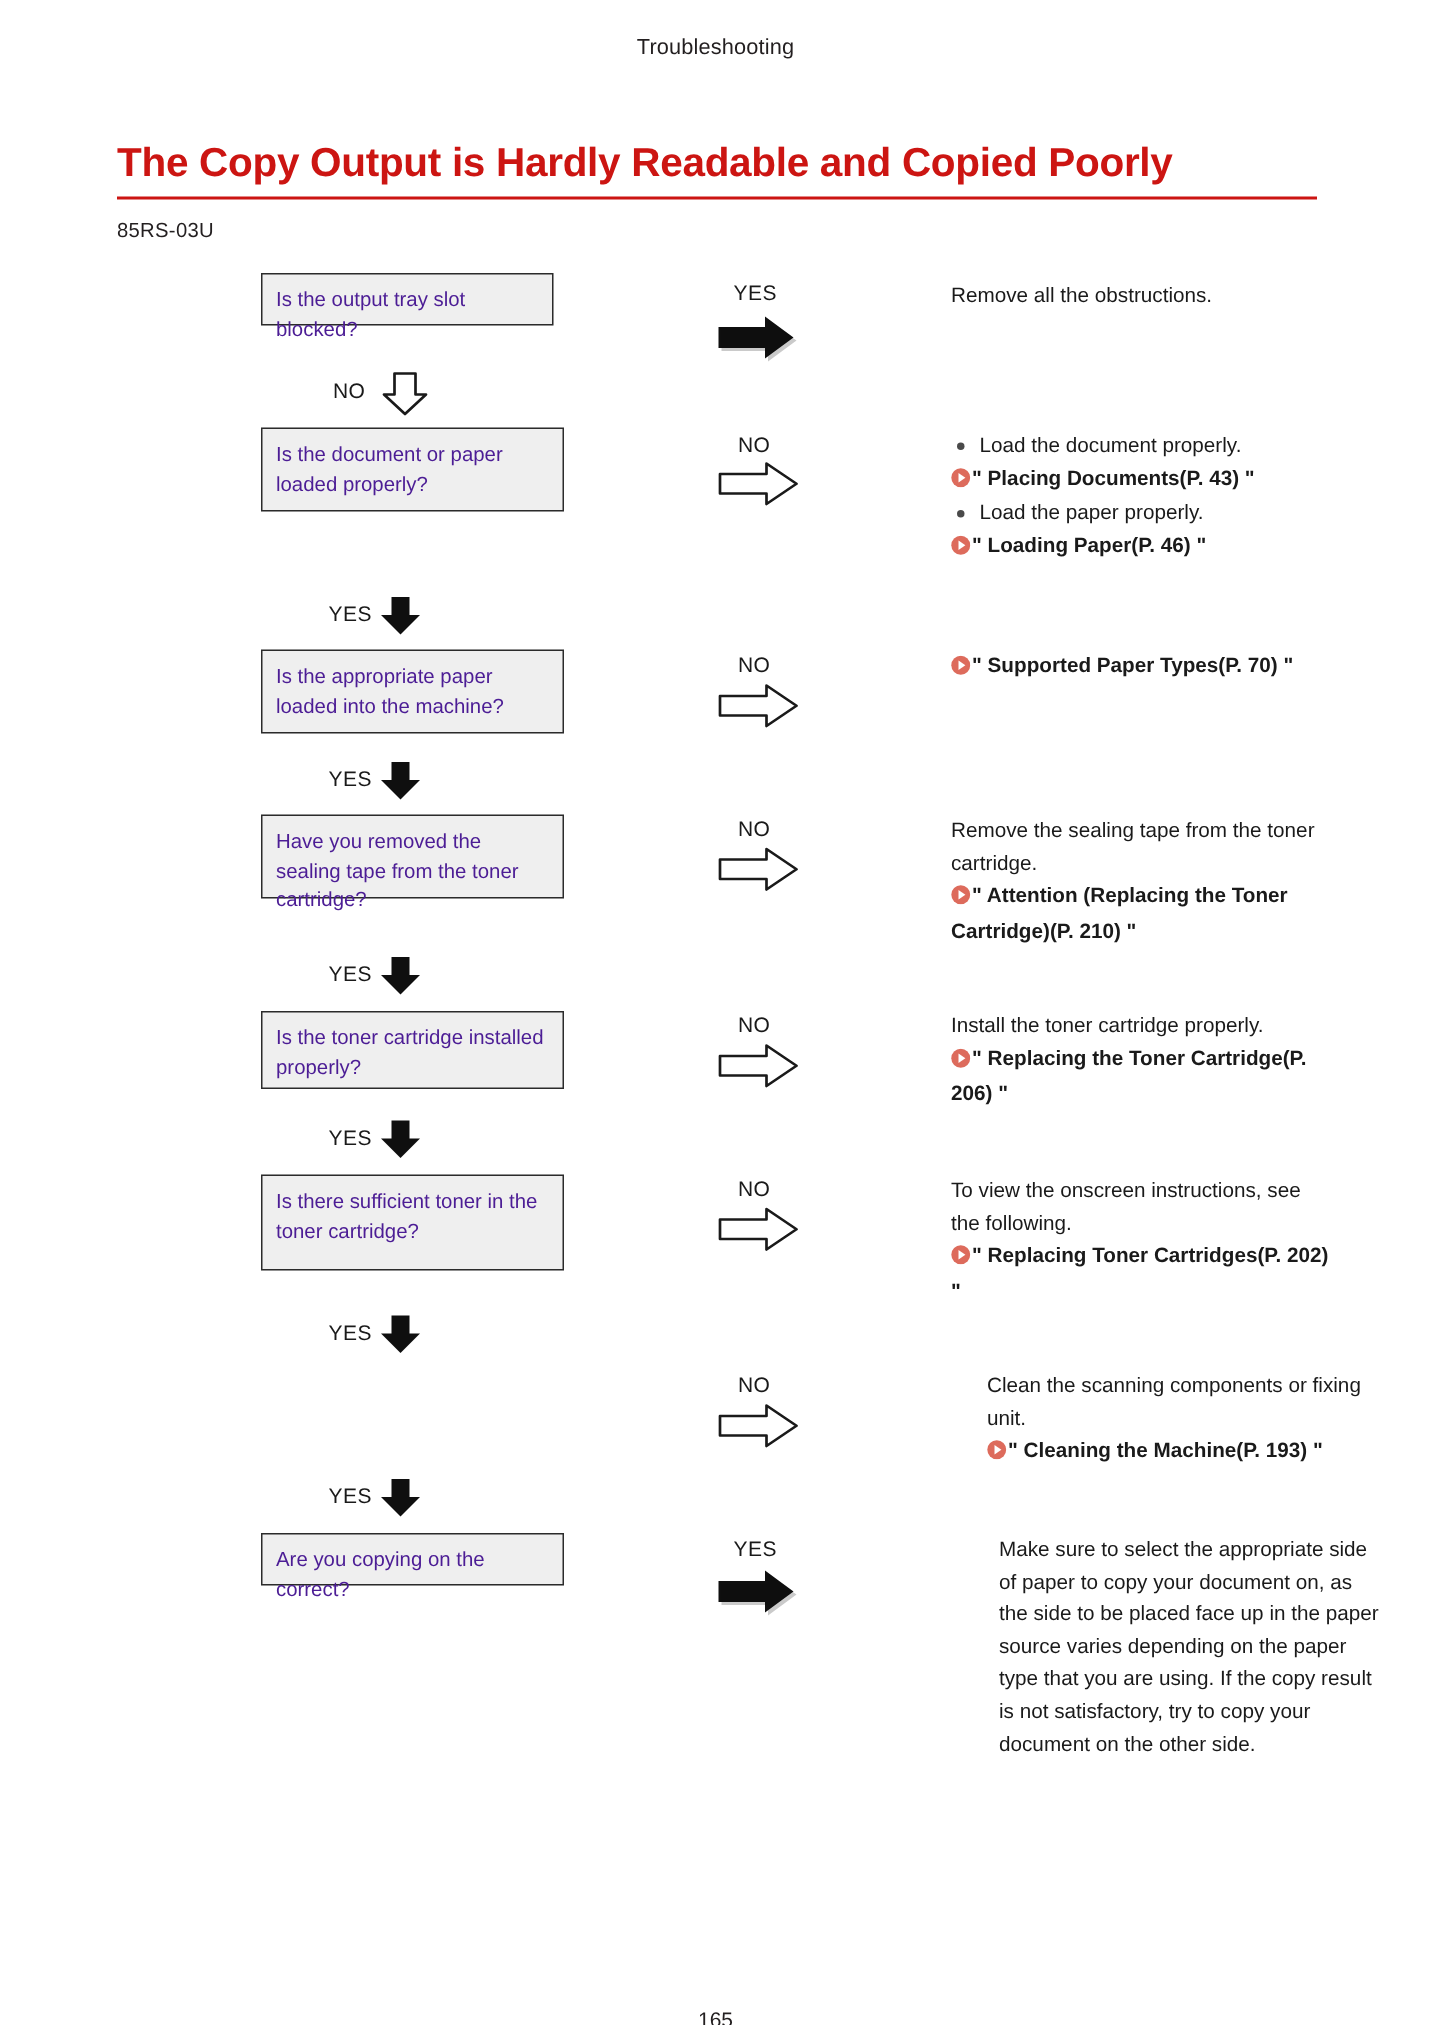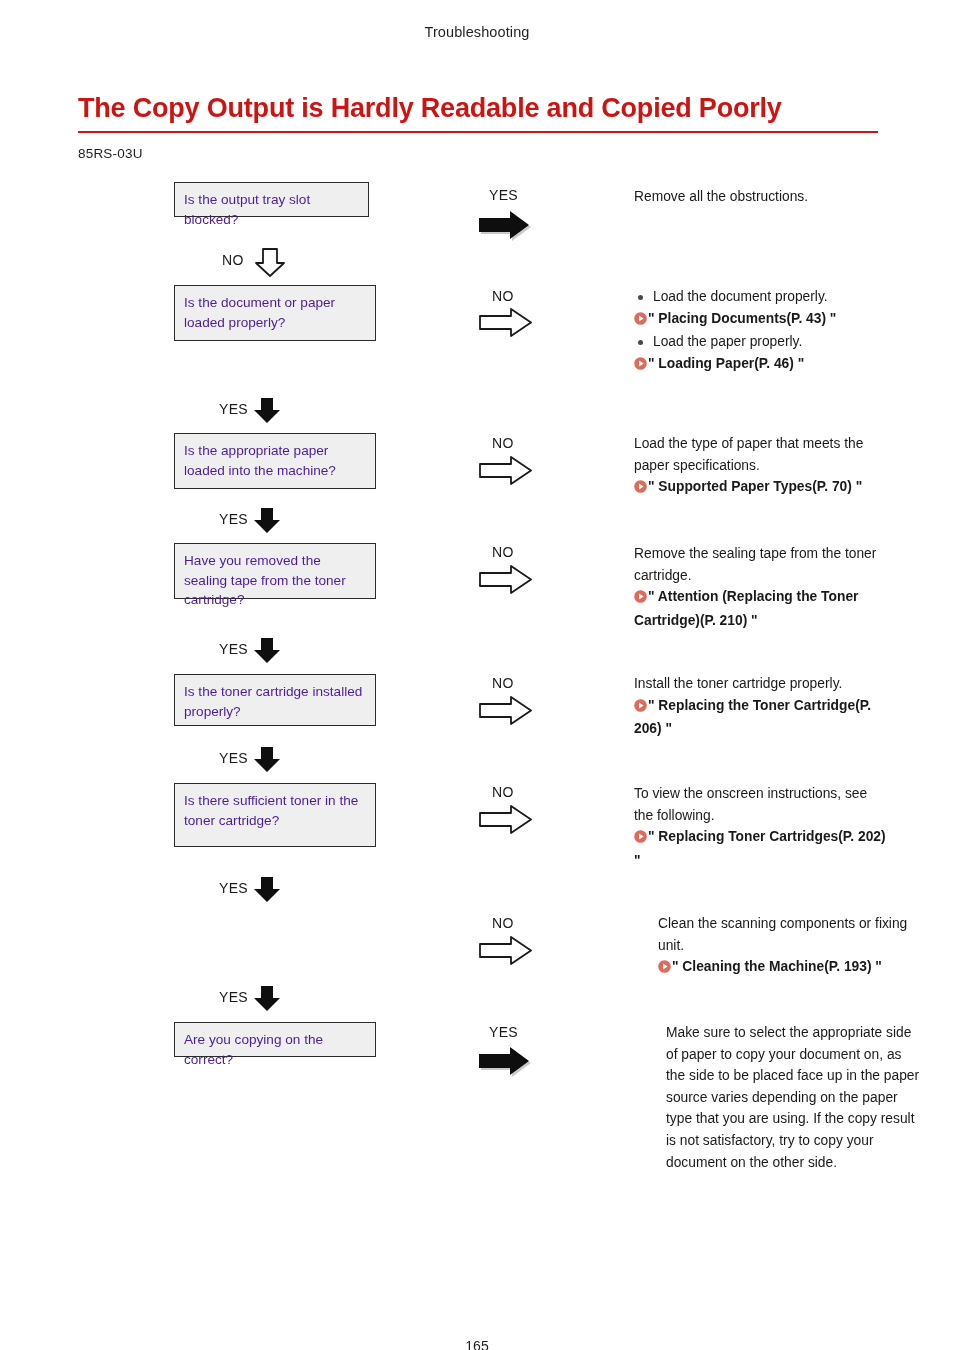--- a/index.html
+++ b/index.html
@@ -202,21 +202,20 @@
   <div class="branch-label" style="left:492px; top:435px;"><span>NO</span></div>
   <svg class="arrow-svg" style="left:477px; top:455px;" width="58" height="32" viewBox="0 0 58 32">
     <path d="M3 9 H34 V2 L54 15.5 L34 29 V22 H3 Z" fill="#ffffff" stroke="#1a1a1a" stroke-width="1.8" stroke-linejoin="round"></path>
   </svg>
   <div class="branch-label" style="left:219px; top:511px;"><span>YES</span></div>
   <svg class="arrow-svg" style="left:252px; top:506px;" width="30" height="30" viewBox="0 0 30 30">
     <path d="M9 2 H21 V14 H28 L15 27 L2 14 H9 Z" fill="#0f0f0f"></path>
   </svg>
 
   <div class="answer" style="left:634px; top:433px;">
-    <div>Load the type of paper that meets the paper specifications.</div>
     <div class="linkline">
       <span class="link-icon">
         <svg width="13" height="13" viewBox="0 0 13 13">
             <circle cx="6.5" cy="6.5" r="6.3" fill="#dd6b5c"></circle>
             <path d="M5 3.4 L9.6 6.5 L5 9.6 Z" fill="#ffffff"></path>
           </svg>
       </span><span>" Supported Paper Types(P. 70) "</span>
     </div>
   </div>
 

